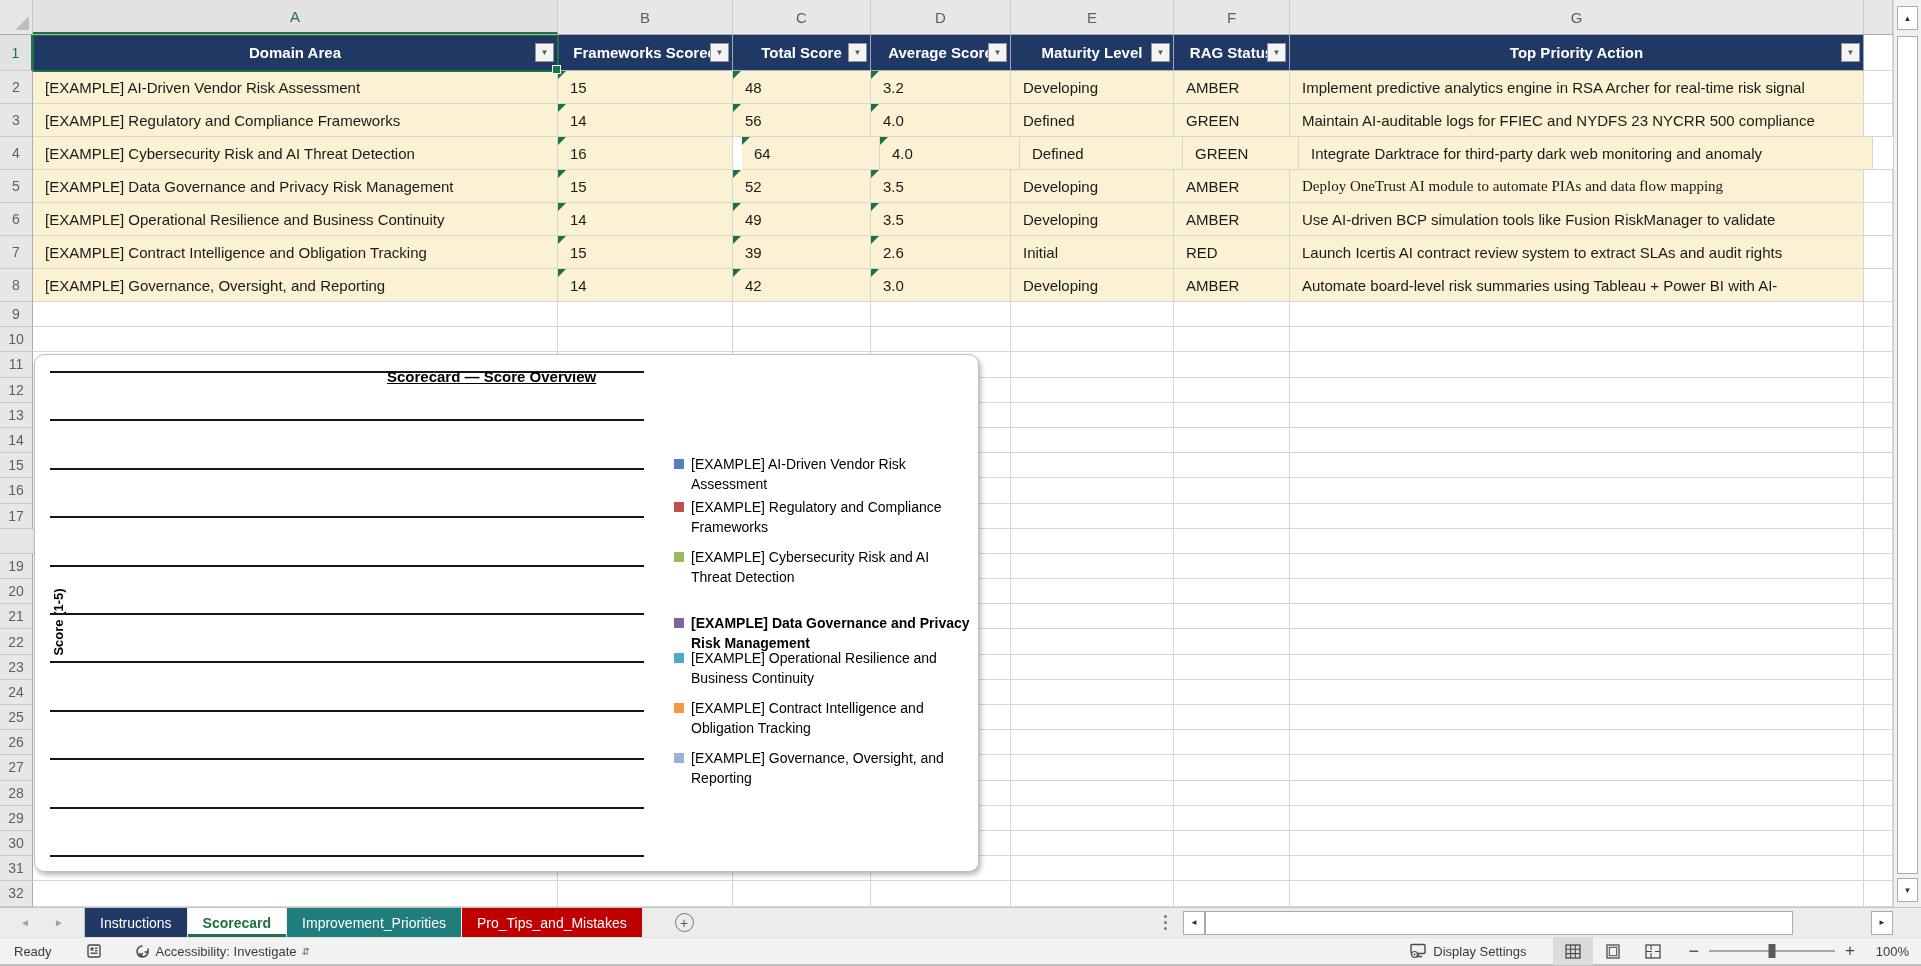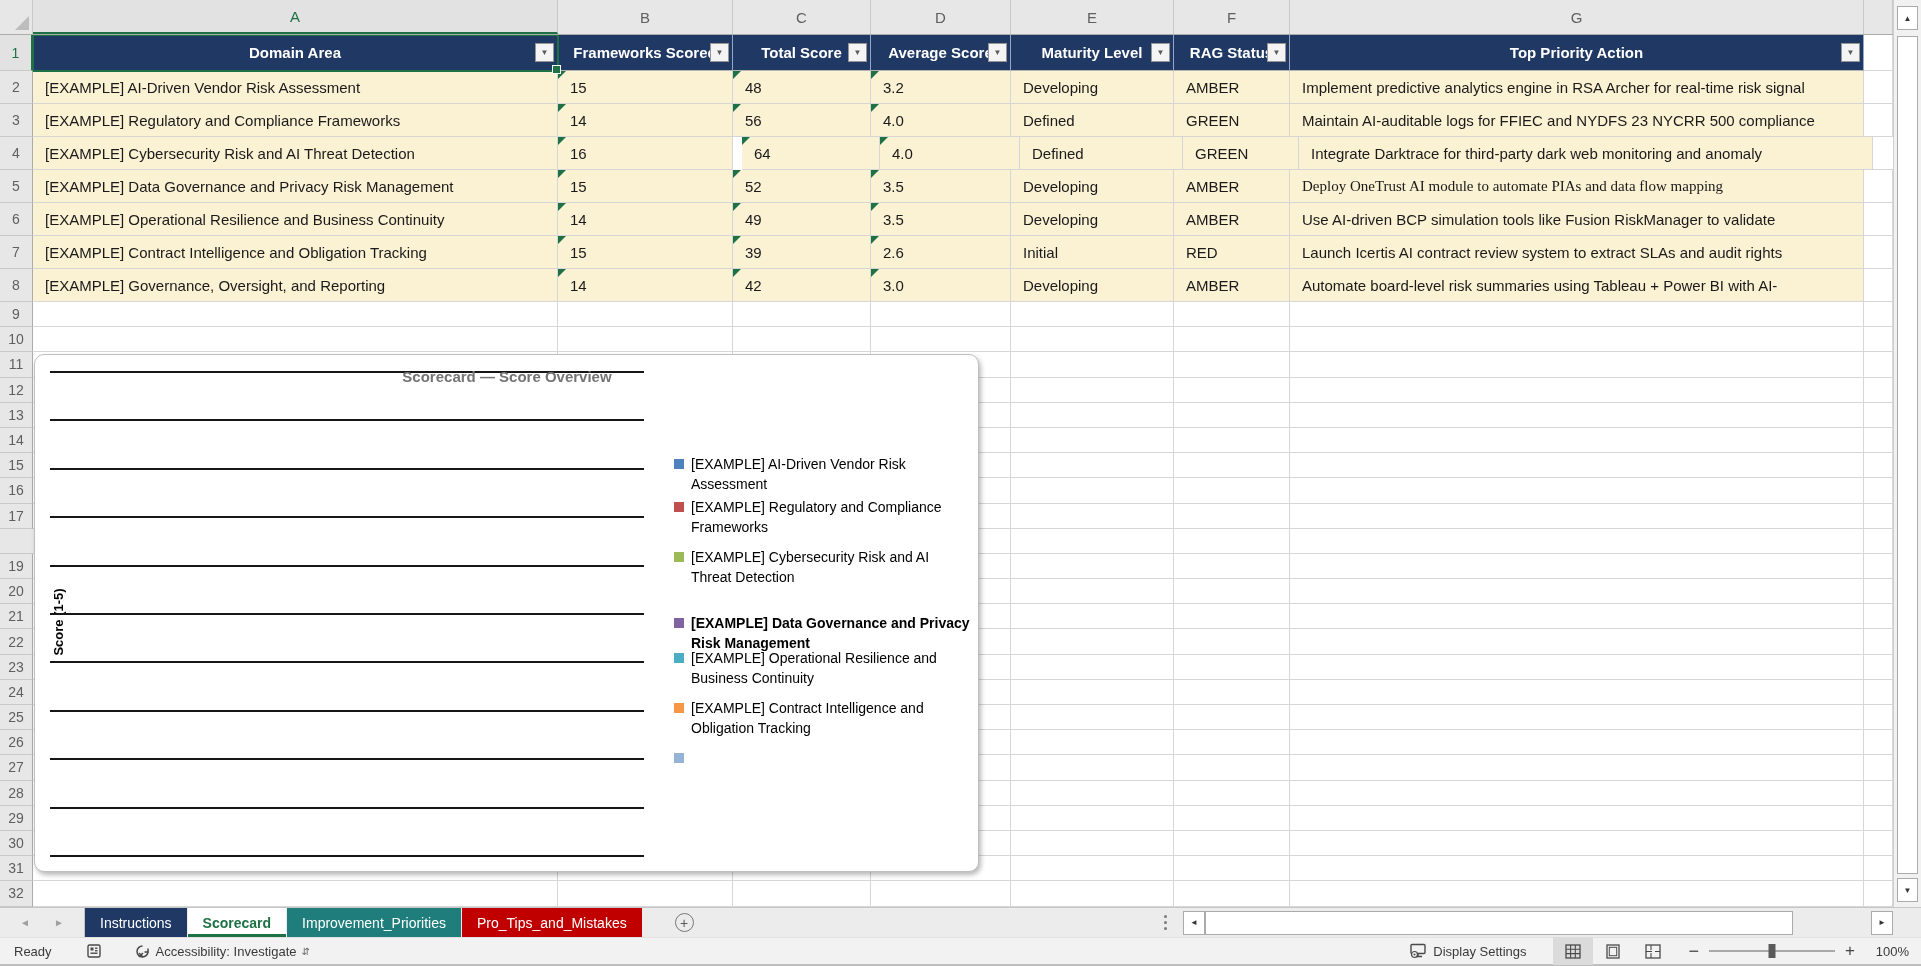--- a/index.html
+++ b/index.html
@@ -39,22 +39,22 @@
 
   
   .sel-overlay{position:absolute;left:-1px;top:-1px;width:527px;height:38px;border:2px solid #1E7145;
         box-sizing:border-box;z-index:5;pointer-events:none;}
   .fill-handle{position:absolute;right:-4px;bottom:-4px;width:7px;height:7px;background:#1E7145;border:1px solid #fff;}
 
   
   .chart{position:absolute;left:34px;top:354px;width:943px;height:516px;background:#fff;
         border:1.5px solid #BFBFBF;border-radius:10px;box-shadow:2px 3px 5px rgba(0,0,0,0.28);z-index:10;}
   .gline{position:absolute;left:15px;width:594px;height:2px;background:#161616;}
-  .ctitle{position:absolute;left:352px;top:13px;width:240px;text-align:center;font-weight:bold;
-        font-size:15px;color:#737373;z-index:2;white-space:nowrap;}
+  .ctitle{position:absolute;left:352px;top:13px;width:240px;font-weight:bold;
+        font-size:15px;color:#000000;z-index:2;white-space:nowrap;text-decoration:underline;}
   .ylab{position:absolute;left:-30px;top:258px;width:110px;height:18px;transform:rotate(-90deg);
         text-align:center;font-weight:bold;font-size:13px;color:#000;}
   .lentry{position:absolute;left:639px;display:flex;width:300px;}
   .lmark{width:10px;height:10px;margin:5px 7px 0 0;flex:none;}
   .ltext{font-size:14px;line-height:20px;color:#000;}
 
   
   .tabbar{position:absolute;left:0;top:907px;width:1921px;height:30px;background:#ECECEC;
         border-top:1px solid #C6C6C6;box-sizing:border-box;display:flex;align-items:stretch;z-index:12;}
   .tabnav{width:84px;display:flex;align-items:center;justify-content:center;gap:24px;
@@ -538,20 +538,21 @@
       <div class="lentry" style="top: 292.8px;">
         <span class="lmark" style="background: rgb(75, 172, 198);"></span>
         <span class="ltext">[EXAMPLE] Operational Resilience and<br>Business Continuity</span>
       </div>
       <div class="lentry" style="top: 343px;">
         <span class="lmark" style="background: rgb(247, 150, 70);"></span>
         <span class="ltext">[EXAMPLE] Contract Intelligence and<br>Obligation Tracking</span>
       </div>
       <div class="lentry" style="top: 393.2px;">
         <span class="lmark" style="background: rgb(149, 179, 215);"></span>
+        <span class="ltext">[EXAMPLE] Governance, Oversight, and<br>Reporting</span>
       </div>
     </div>
 
   <div class="tabbar">
     <div class="tabnav">
       <span>◄</span>
       <span>►</span>
     </div>
     <div class="tabdivider"></div>
     <div style="display:flex;align-items:stretch;" id="tabstrip">

